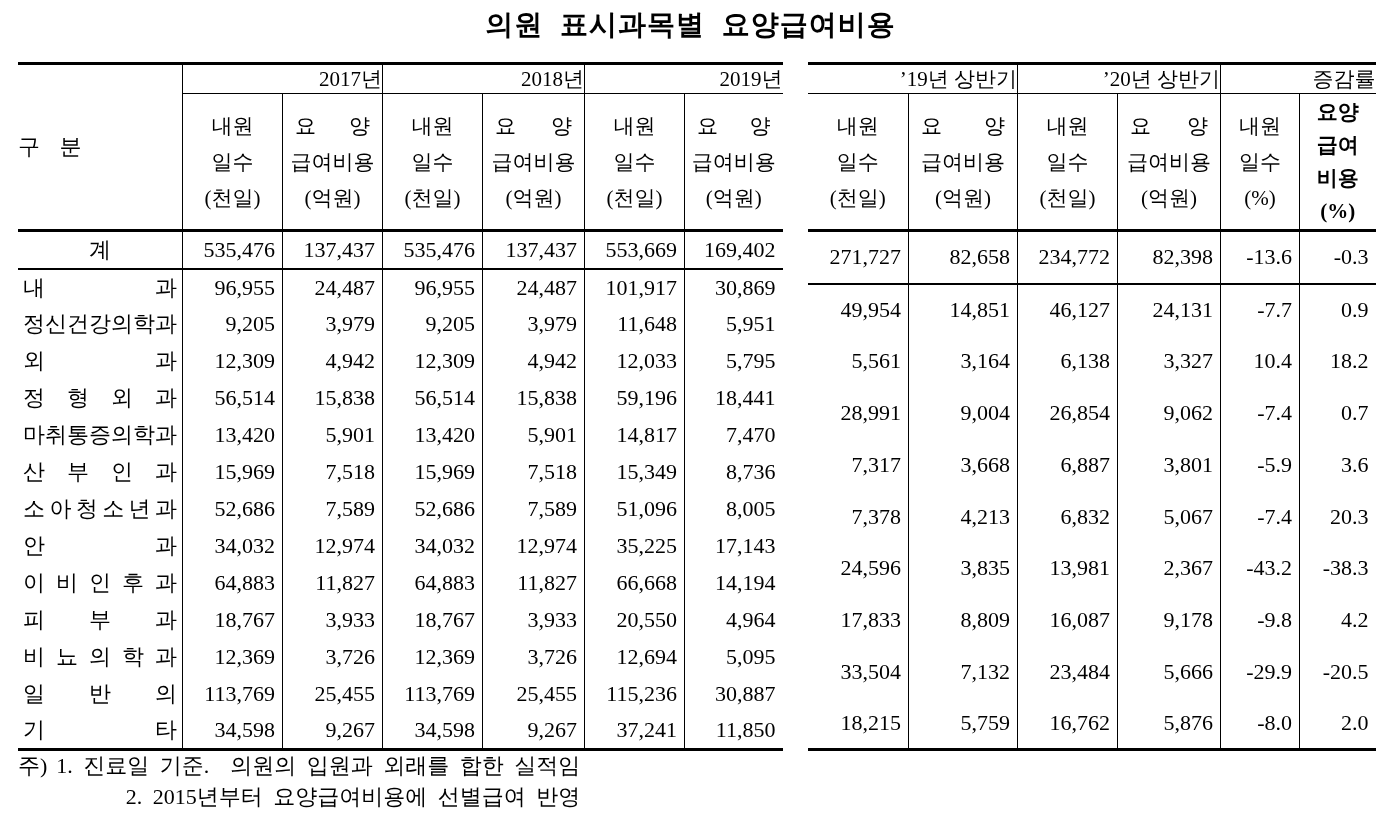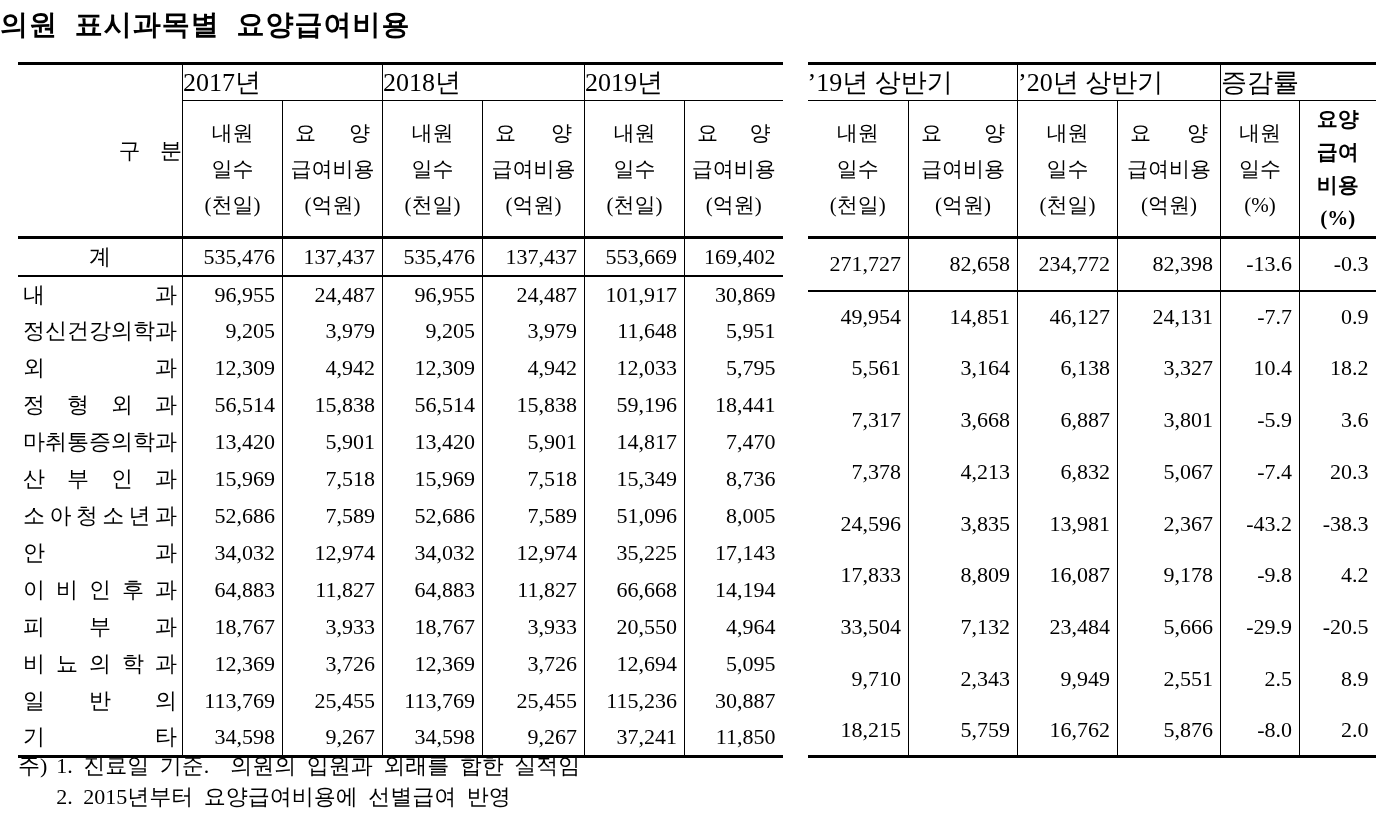--- a/index.html
+++ b/index.html
@@ -11,21 +11,21 @@
     background: #fff;
     color: #000;
     font-family: "Liberation Serif", "DejaVu Serif", serif;
     overflow: hidden;
   }
   .title {
     position: absolute;
     top: 6px;
     left: 0;
     width: 100%;
-    text-align: left;
+    text-align: center;
     font-family: "Liberation Sans", "DejaVu Sans", sans-serif;
     font-weight: bold;
     font-size: 28px;
     letter-spacing: 1px;
     word-spacing: 8px;
   }
   .tables {
     position: absolute;
     top: 62px;
     left: 18px;
@@ -39,27 +39,27 @@
     border-bottom: 3px solid #000;
   }
   th, td { overflow: hidden; }
   th { font-weight: normal; }
   tr.grprow { height: 30px; }
   tr.subrow { height: 137px; }
   th.corner {
     font-size: 22px;
     word-spacing: 14px;
     border-bottom: 3px solid #000;
+    text-align: left;
+    vertical-align: middle;
+  }
+  th.grp {
+    font-size: 21px;
+    border-bottom: 1px solid #000;
     text-align: right;
-    vertical-align: middle;
-  }
-  th.grp {
-    font-size: 26px;
-    border-bottom: 1px solid #000;
-    text-align: left;
     vertical-align: middle;
   }
   th.sub {
     font-size: 21px;
     border-bottom: 3px solid #000;
     vertical-align: middle;
     padding: 0;
   }
   .sub .line { line-height: 36px; text-align: center; }
   .sub .line.spread {
@@ -88,21 +88,21 @@
   .notes {
     position: absolute;
     left: 18px;
     top: 750px;
     display: flex;
     font-size: 22px;
     line-height: 31px;
     word-spacing: 5px;
   }
   .notes .prefix { margin-right: 9px; }
-  .note-item { white-space: pre-wrap; }
+  .note-item { white-space: pre-wrap; text-align: right; }
 </style>
 </head>
 <body>
 
 <div class="page">
   <div class="title">의원 표시과목별 요양급여비용</div>
 
   <div class="tables">
     <table class="t-left">
         <colgroup>
@@ -461,20 +461,28 @@
           </tr>
           <tr>
             <td class="num">5,561</td>
             <td class="num v">3,164</td>
             <td class="num v">6,138</td>
             <td class="num v">3,327</td>
             <td class="num v">10.4</td>
             <td class="num v">18.2</td>
           </tr>
           <tr>
+            <td class="num">28,991</td>
+            <td class="num v">9,004</td>
+            <td class="num v">26,854</td>
+            <td class="num v">9,062</td>
+            <td class="num v">-7.4</td>
+            <td class="num v">0.7</td>
+          </tr>
+          <tr>
             <td class="num">7,317</td>
             <td class="num v">3,668</td>
             <td class="num v">6,887</td>
             <td class="num v">3,801</td>
             <td class="num v">-5.9</td>
             <td class="num v">3.6</td>
           </tr>
           <tr>
             <td class="num">7,378</td>
             <td class="num v">4,213</td>
@@ -499,28 +507,20 @@
             <td class="num v">-9.8</td>
             <td class="num v">4.2</td>
           </tr>
           <tr>
             <td class="num">33,504</td>
             <td class="num v">7,132</td>
             <td class="num v">23,484</td>
             <td class="num v">5,666</td>
             <td class="num v">-29.9</td>
             <td class="num v">-20.5</td>
-          </tr>
-          <tr>
-            <td class="num">9,710</td>
-            <td class="num v">2,343</td>
-            <td class="num v">9,949</td>
-            <td class="num v">2,551</td>
-            <td class="num v">2.5</td>
-            <td class="num v">8.9</td>
           </tr>
           <tr>
             <td class="num">18,215</td>
             <td class="num v">5,759</td>
             <td class="num v">16,762</td>
             <td class="num v">5,876</td>
             <td class="num v">-8.0</td>
             <td class="num v">2.0</td>
           </tr>
         </tbody>

